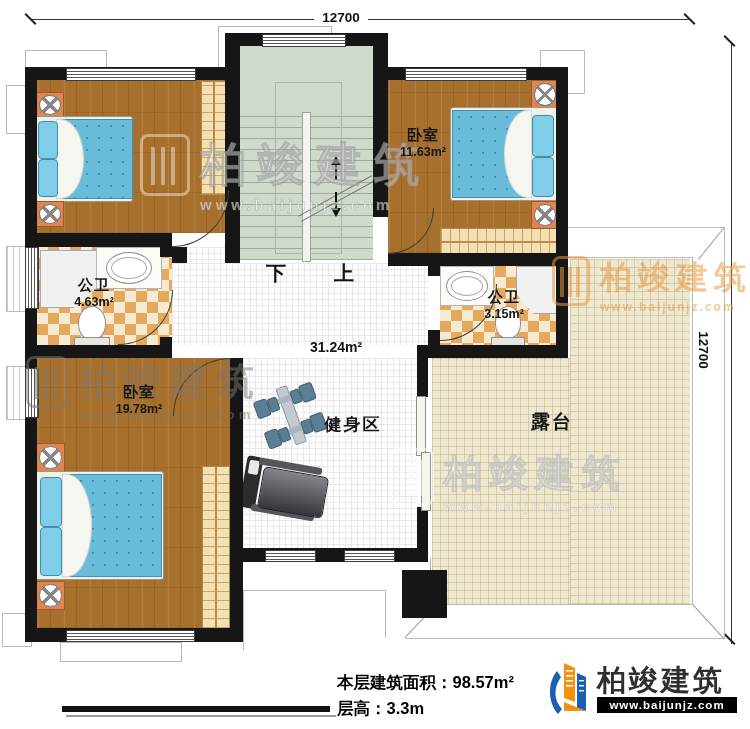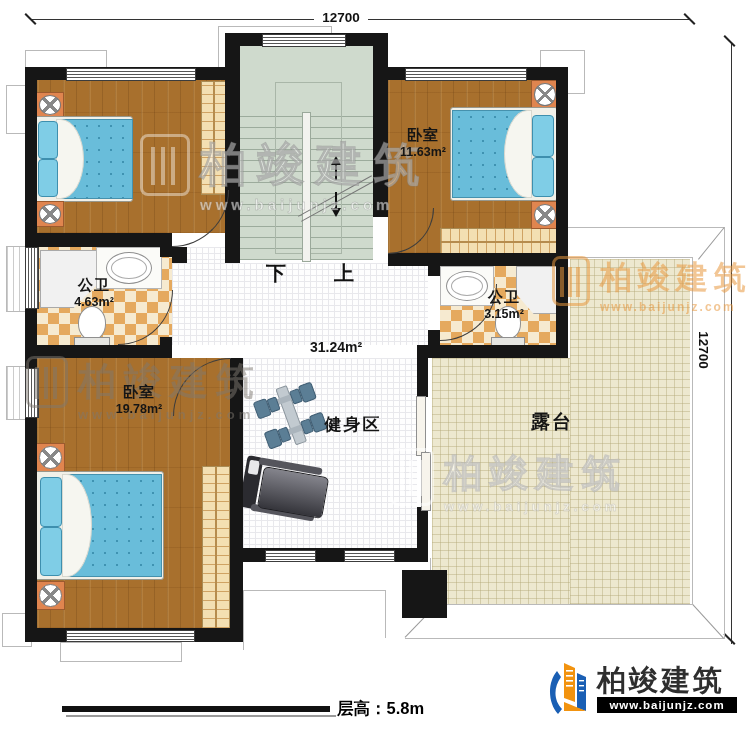--- a/index.html
+++ b/index.html
@@ -316,22 +316,25 @@
     <div class="rname-lg">健身区</div>
   </div>
   <div class="rlabel" style="left:516px;top:410px;width:72px;">
     <div class="rname-lg" style="font-size:19px;">露台</div>
   </div>
   <div class="updown" style="left:258px;top:260px;width:36px;">下</div>
   <div class="updown" style="left:326px;top:260px;width:36px;">上</div>
 
   <div class="bar" style="left:62px;top:706px;width:268px;height:6px;"></div>
   <div class="bar2" style="left:66px;top:715px;width:270px;height:2px;"></div>
+  <div class="info" style="left:337px;top:672px;">
+    <span>本层建筑面积：</span><span>98.57m²</span>
+  </div>
   <div class="info" style="left:337px;top:698px;">
-    <span>层高：</span><span>5.8m</span>
+    <span>层高：</span><span>3.3m</span>
   </div>
 
   <div class="abs" style="left:548px;top:658px;width:44px;height:60px;">
     <svg width="44" height="60" viewBox="0 0 44 60">
       <path d="M10 56 C 0 45 -1 25 9 13 L 13 19 C 5 30 6 43 14 51 Z" fill="#1a5fb4"></path>
       <path d="M16 5 L 27 10 L 27 44 L 16 40 Z" fill="#f2930f"></path>
       <path d="M29 15 L 38 19 L 38 53 L 29 50 Z" fill="#1a5fb4"></path>
       <path d="M16 44 L 38 53 L 16 53 Z" fill="#f2930f"></path>
       <g fill="#ffffff">
         <rect x="18" y="12" width="7" height="1.6"></rect>

